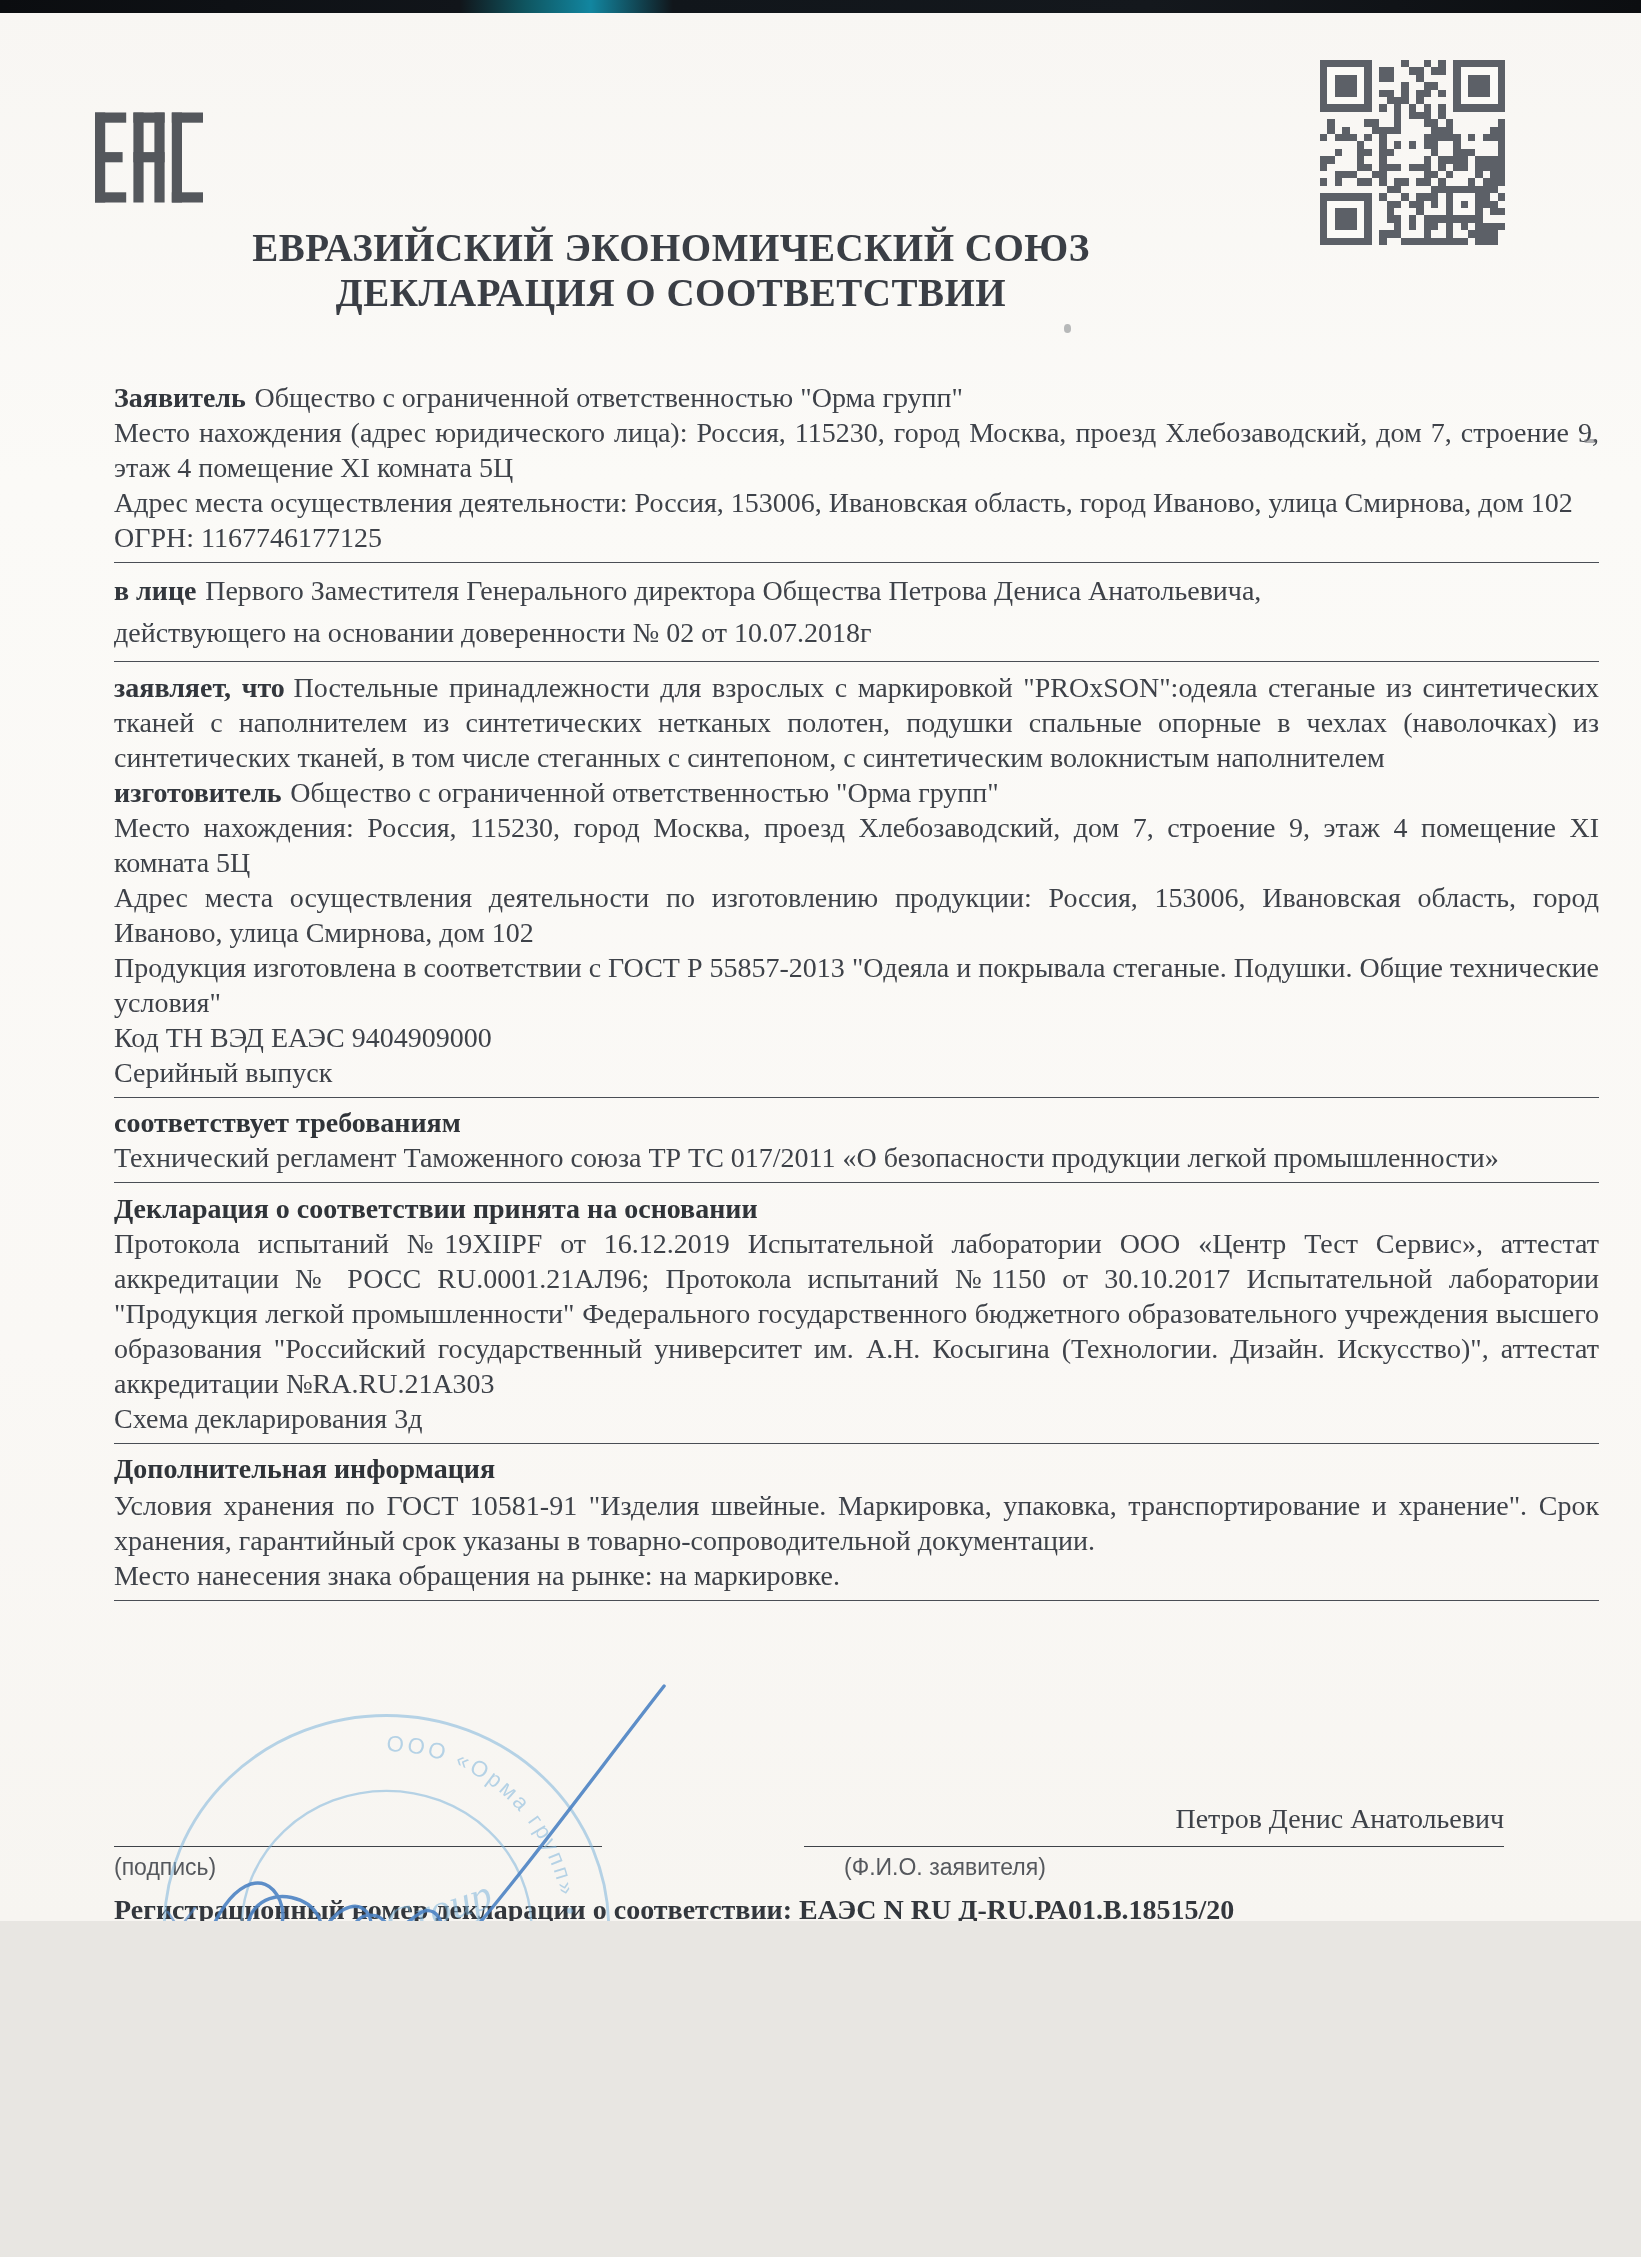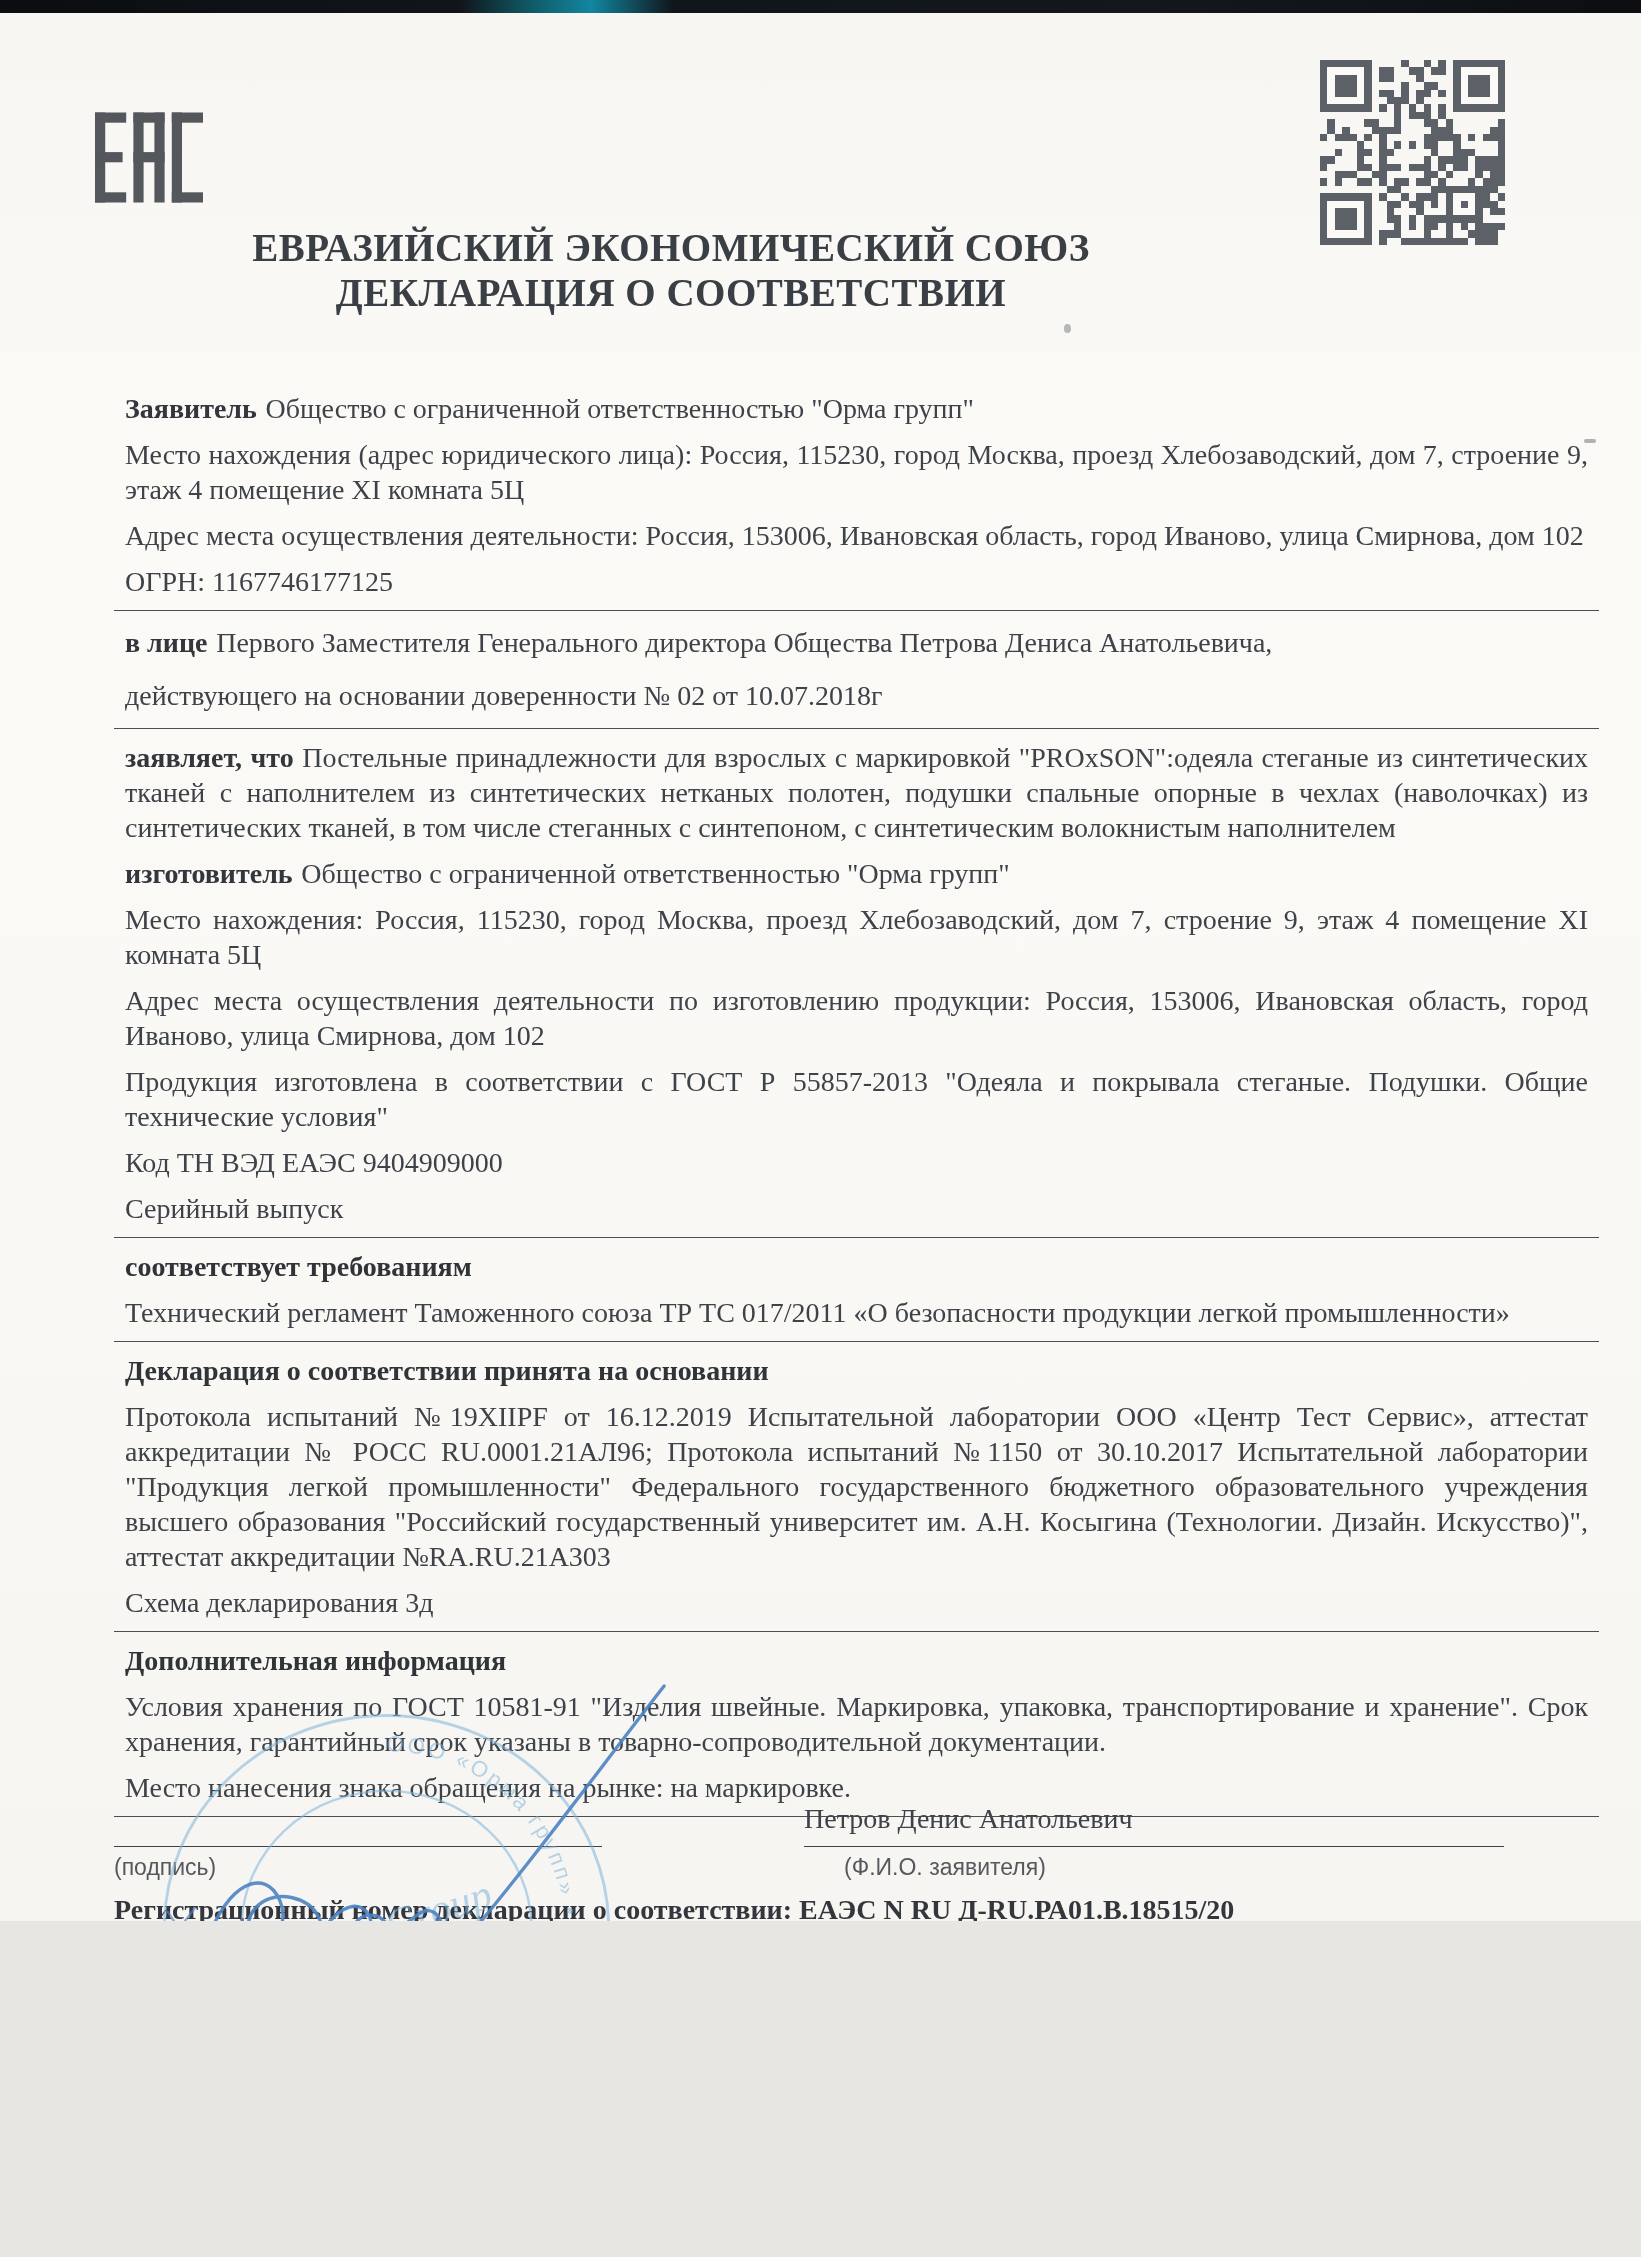--- a/index.html
+++ b/index.html
@@ -10,31 +10,31 @@
   }
   .scan-edge{position:absolute;top:0;left:0;width:100%;height:12.6px;
     background:linear-gradient(90deg,#0b0d10 0%,#11151a 28%,#0f5560 32%,#1286a0 36%,#11161b 41%,#14181d 70%,#0c0e11 100%);}
   .eac-logo{position:absolute;left:95px;top:89px;width:108px;height:137px;}
   .eac-logo svg{width:100%;height:100%;}
   .qr{position:absolute;left:1320px;top:60px;width:185px;height:185px;}
   .qr svg{width:100%;height:100%;}
   .doc-title{position:absolute;left:116px;top:225px;width:1110px;text-align:center;
     font-weight:700;font-size:39px;line-height:45px;color:#3a3e45;letter-spacing:0.5px;}
   .content{position:absolute;left:114px;top:380px;width:1485px;font-size:28px;line-height:35px;}
-  .content p{margin:11px;}
+  .content p{margin:0;}
   .j{text-align:justify;}
   .b{font-weight:700;color:#33373d;margin-right:8.7px;}
   .rule{border:none;border-top:1.9px solid #4a4e55;margin:6.8px 0 7.7px 0;height:0;}
   .hdr{font-weight:700;color:#303439;margin:1.9px 0 7.7px 0;}
   .sp-above{margin-top:5.8px;}
   .rep p{line-height:42px;}
   .v1{font-weight:700;color:#33373d;text-align:justify;text-align-last:justify;margin-top:7.7px;}
   .v2{font-weight:700;color:#33373d;}
   .sig-block{position:absolute;left:114px;top:1788px;width:1485px;height:208px;}
-  .sig-name{position:absolute;left:690px;top:15.4px;width:700px;text-align:left;font-size:28px;}
+  .sig-name{position:absolute;left:690px;top:15.4px;width:700px;text-align:right;font-size:28px;}
   .sig-line{position:absolute;top:58px;border-top:1.9px solid #3e4248;}
   .sig-line.l{left:0;width:488px;}
   .sig-line.r{left:690px;width:700px;}
   .sig-cap{position:absolute;top:66px;
     font-family:"Liberation Sans","DejaVu Sans",sans-serif;font-size:23px;color:#55585d;}
   .sig-cap.l{left:0;width:488px;}
   .sig-cap.r{left:730px;width:700px;}
   .seal-cap{position:absolute;left:145px;top:147px;
     font-family:"Liberation Sans","DejaVu Sans",sans-serif;font-size:25px;color:#505459;}
   .footer-line{position:absolute;left:114px;width:1485px;font-weight:700;font-size:28px;color:#33373d;}

